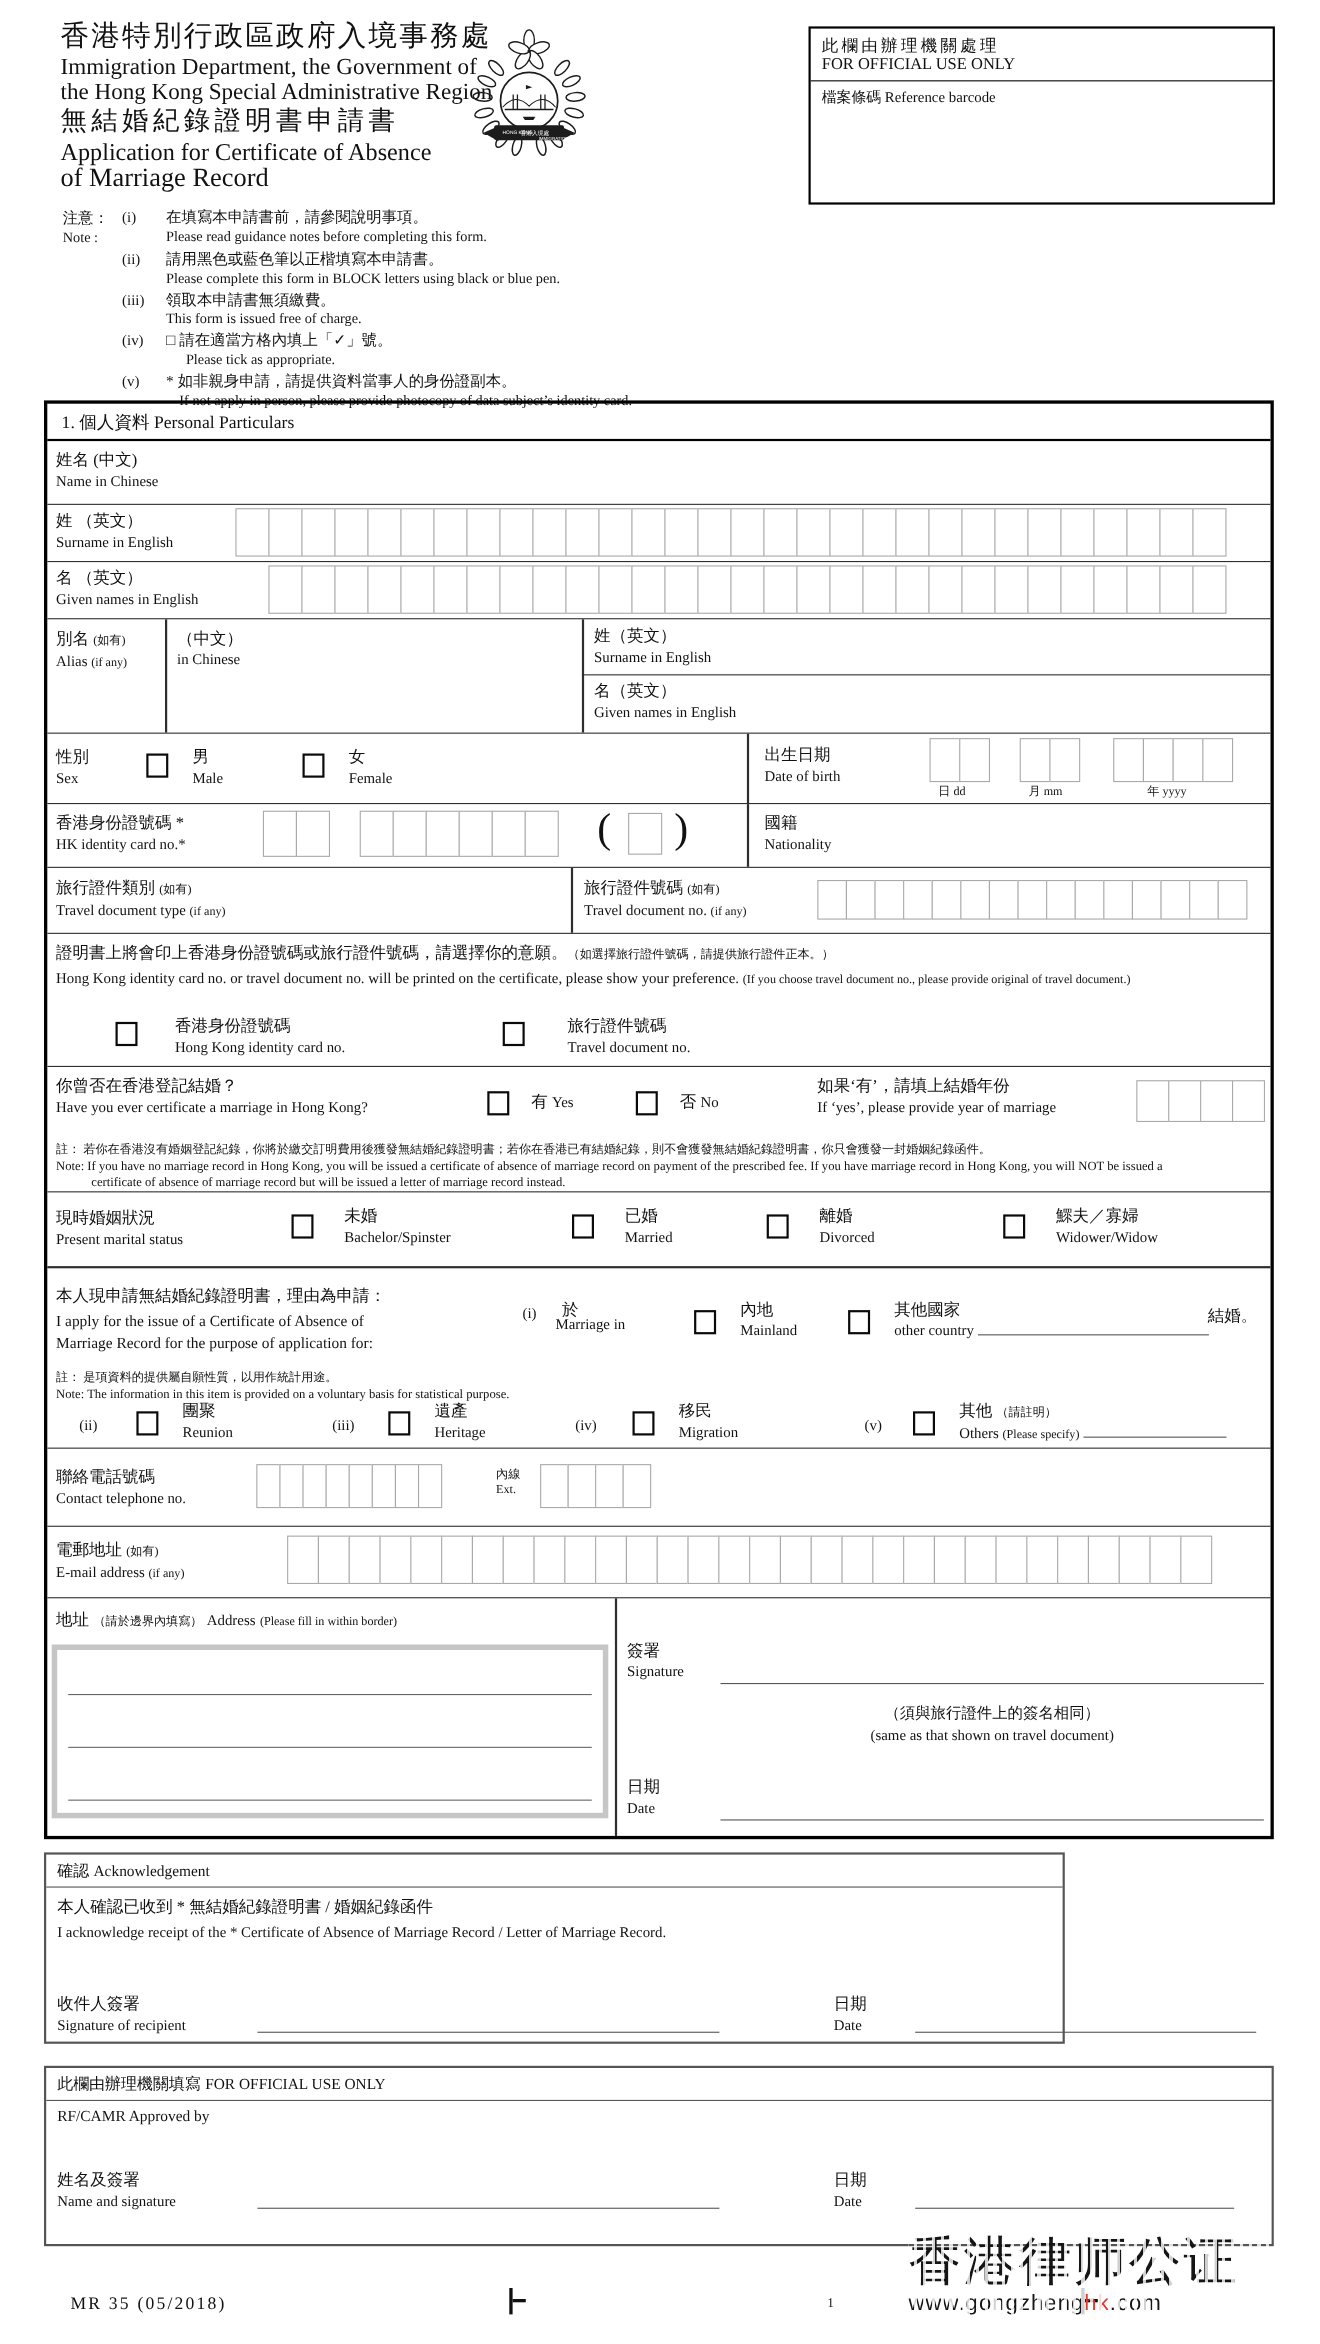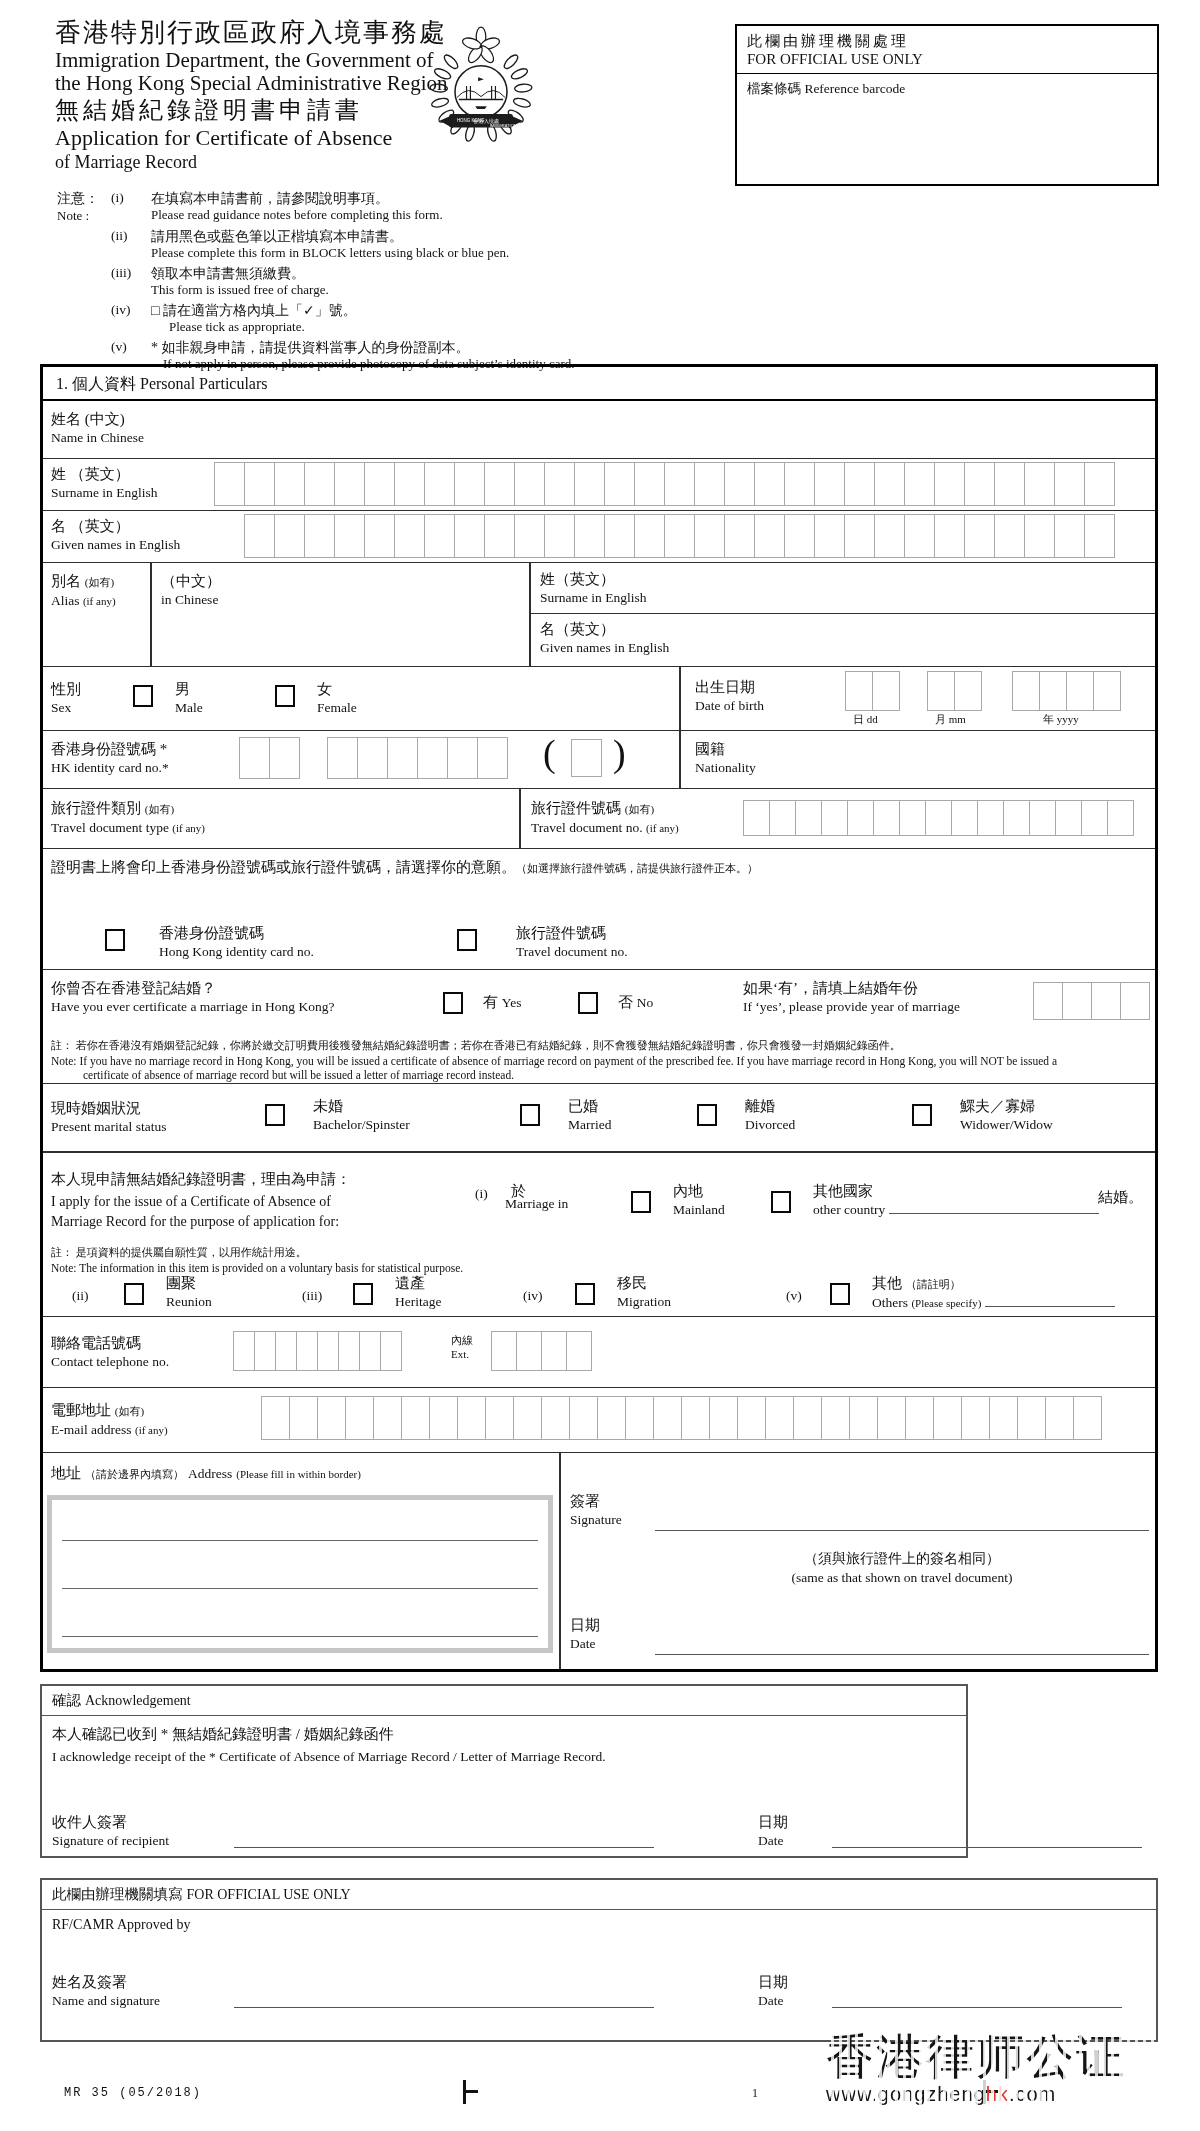--- a/index.html
+++ b/index.html
@@ -31,21 +31,21 @@
 </style>
 </head>
 <body>
 
 <div class="abs" style="left:55px;top:16px;width:400px">
   <div class="b" style="font-size:26px;line-height:33px;letter-spacing:2px">香港特別行政區政府入境事務處</div>
   <div class="b" style="font-size:21px;line-height:23px">Immigration Department, the Government of</div>
   <div class="b" style="font-size:21px;line-height:23px">the Hong Kong Special Administrative Region</div>
   <div class="b" style="font-size:24px;line-height:30px;letter-spacing:4px">無結婚紀錄證明書申請書</div>
   <div class="b" style="font-size:22px;line-height:25px">Application for Certificate of Absence</div>
-  <div class="b" style="font-size:18px;line-height:25px">of Marriage Record</div>
+  <div class="b" style="font-size:24px;line-height:25px">of Marriage Record</div>
 </div>
 
 <div class="abs" style="left:57px;top:190px;width:640px">
   <div class="nrow">
     <div class="nc1">
         <div style="font-size:14px">注意：</div>
       <div style="font-size:13px">Note :</div>
       </div>
     <div class="nc2">(i)</div>
     <div class="nc3">
@@ -377,20 +377,23 @@
         <span class="cbox" style="width: 27px; height: 36px;"></span>
         <span class="cbox" style="width: 27px; height: 36px;"></span>
         <span class="cbox" style="width: 27px; height: 36px;"></span>
         <span class="cbox" style="width: 27px; height: 36px;"></span>
       </div>
   </div>
 
   <div class="row" style="height:121px">
     <div class="lbl" style="left:8px;top:8px;width:1100px">
       <span class="zh">證明書上將會印上香港身份證號碼或旅行證件號碼，請選擇你的意願。</span><span class="sm">（如選擇旅行證件號碼，請提供旅行證件正本。）</span>
+    </div>
+    <div class="lbl" style="left:8px;top:32px;width:1100px;font-size:13.5px;line-height:17px">
+      <span>Hong Kong identity card no. or travel document no. will be printed on the certificate, please show your preference.</span> <span class="sm">(If you choose travel document no., please provide original of travel document.)</span>
     </div>
     <span class="ckb lbl" style="left:62px;top:80px"></span>
     <div class="lbl" style="left:116px;top:74px">
       <div class="zh">香港身份證號碼</div>
       <div class="en">Hong Kong identity card no.</div>
     </div>
     <span class="ckb lbl" style="left:414px;top:80px"></span>
     <div class="lbl" style="left:473px;top:74px">
       <div class="zh">旅行證件號碼</div>
       <div class="en">Travel document no.</div>
@@ -621,21 +624,21 @@
     <div class="en">Name and signature</div>
   </div>
   <div class="lbl ul" style="left:192px;top:126px;width:420px"></div>
   <div class="lbl" style="left:716px;top:92px">
     <div class="zh">日期</div>
     <div class="en">Date</div>
   </div>
   <div class="lbl ul" style="left:790px;top:126px;width:290px"></div>
 </div>
 
-<div class="abs" style="left:64px;top:2086px;font-family:Liberation Mono, monospace;font-size:12px;letter-spacing:2px">MR 35 (05/2018)</div>
+<div class="abs" style="left:64px;top:2086px;font-family:Liberation Serif, serif;font-size:16px;letter-spacing:2px">MR 35 (05/2018)</div>
 <div class="crop" style="left:463px;top:2080px"></div>
 <div class="abs" style="left:752px;top:2086px;font-size:12px">1</div>
 <div class="crop" style="left:983px;top:2080px"></div>
 
 <div class="abs" style="left:826px;top:2032px;width:336px">
   <div style="position:relative">
     <div class="b" style="font-size:48px;line-height:50px;letter-spacing:2px;color:#151515;font-family:'Liberation Sans',sans-serif">香港律师公证</div>
     <div class="b" style="font-size:20px;line-height:24px;letter-spacing:1px;color:#151515;font-family:'Liberation Sans',sans-serif"><span>www.gongzheng</span><span id="wm-accent" style="color: rgb(224, 58, 47);">hk</span><span>.com</span></div>
     <div class="wm-stripes"></div>
   </div>

